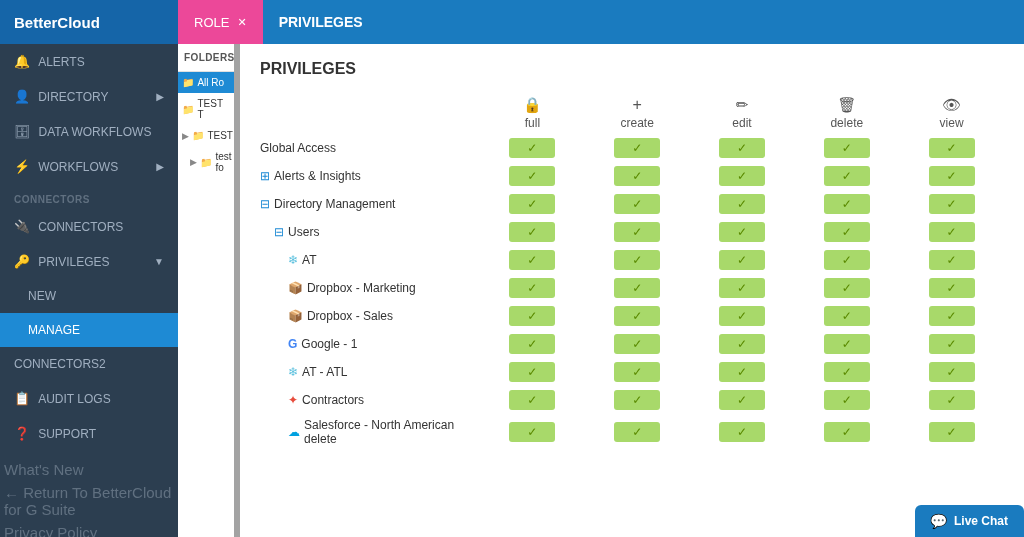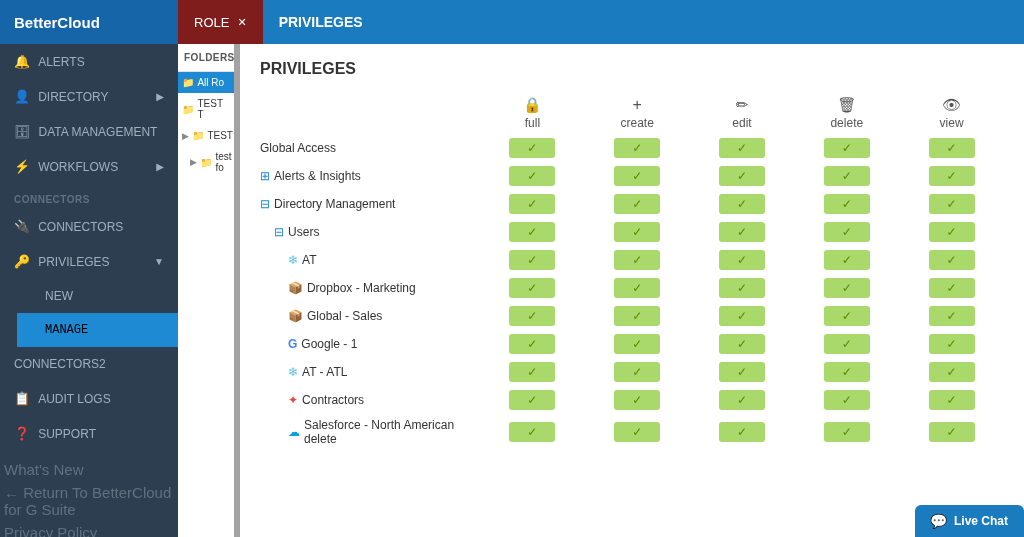--- a/index.html
+++ b/index.html
@@ -4,35 +4,35 @@
   <style>
     * { box-sizing: border-box; margin: 0; padding: 0; }
     body { font-family: -apple-system, BlinkMacSystemFont, 'Segoe UI', sans-serif; font-size: 13px; display: flex; flex-direction: column; height: 537px; overflow: hidden; background: #f5f5f5; }
 
     
     .top-bar { height: 44px; background: #1a7bbf; display: flex; align-items: center; flex-shrink: 0; }
     .logo-area { width: 178px; background: #1565a8; height: 100%; display: flex; align-items: center; padding: 0 14px; flex-shrink: 0; }
     .logo-text { color: #fff; font-size: 15px; font-weight: 600; }
     .tabs-area { display: flex; align-items: center; height: 100%; }
     .tab { height: 100%; display: flex; align-items: center; padding: 0 16px; color: #c8e0f5; font-size: 13px; cursor: pointer; position: relative; }
-    .tab.active { background: #7f1d1d; color: #fff; }
+    .tab.active { background: #ec4899; color: #fff; }
     .tab .close-btn { margin-left: 8px; color: #fff; font-size: 11px; cursor: pointer; }
     .role-details-title { color: #fff; font-size: 14px; font-weight: 600; padding: 0 16px; }
 
     
     .main { display: flex; flex: 1; overflow: hidden; }
 
     
     .sidebar { width: 178px; background: #2c3e50; flex-shrink: 0; display: flex; flex-direction: column; overflow-y: auto; }
     .sidebar-item { display: flex; align-items: center; padding: 10px 14px; color: #a0afc0; font-size: 12px; cursor: pointer; white-space: nowrap; }
-    .sidebar-item.active { background: #1e8ad4; color: #000000; font-family: Liberation Mono, monospace; }
+    .sidebar-item.active { background: #1e8ad4; color: #ffffff; }
     .sidebar-item .icon { margin-right: 8px; font-size: 13px; }
     .sidebar-item .arrow { margin-left: auto; font-size: 10px; }
     .sidebar-section-label { padding: 10px 14px 4px; color: #607080; font-size: 10px; font-weight: 700; letter-spacing: 0.5px; text-transform: uppercase; }
-    .sidebar-sub { padding-left: 28px; margin-left: 17px; }
+    .sidebar-sub { padding-left: 28px; }
     .sidebar-footer { margin-top: auto; padding: 10px 4px; color: #607080; font-size: 15px; }
     .sidebar-footer div { margin-bottom: 6px; cursor: pointer; }
 
     
     .folders-panel { width: 62px; background: #fff; border-right: 6px solid #a3a3a3; flex-shrink: 0; overflow: hidden; }
     .folders-header { padding: 8px 6px; font-size: 10px; font-weight: 700; color: #555; text-transform: uppercase; letter-spacing: 0.4px; border-bottom: 1px solid #e0e0e0; }
     .folder-item { padding: 5px 4px; font-size: 10px; color: #333; cursor: pointer; display: flex; align-items: center; gap: 3px; }
     .folder-item .fi { font-size: 10px; }
     .folder-item.active { background: #1e8ad4; color: #fff; }
     .folder-item .arrow-sm { color: #888; font-size: 9px; }
@@ -84,21 +84,21 @@
       <span class="icon">🔔</span>
       <span>ALERTS</span>
     </div>
     <div class="sidebar-item">
       <span class="icon">👤</span>
       <span>DIRECTORY</span>
       <span class="arrow">▶</span>
     </div>
     <div class="sidebar-item">
       <span class="icon">🗄</span>
-      <span>DATA MANAGEMENT</span>
+      <span>DATA WORKFLOWS</span>
     </div>
     <div class="sidebar-item">
       <span class="icon">⚡</span>
       <span>WORKFLOWS</span>
       <span class="arrow">▶</span>
     </div>
 
     <div class="sidebar-section-label">CONNECTORS</div>
 
     <div class="sidebar-item">
@@ -266,21 +266,21 @@
                 <td class="check-cell"><span class="check-green">✓</span></td>
                 <td class="check-cell"><span class="check-green">✓</span></td>
                 <td class="check-cell"><span class="check-green">✓</span></td>
                 <td class="check-cell"><span class="check-green">✓</span></td>
                 <td class="check-cell"><span class="check-green">✓</span></td>
               </tr>
               <tr>
                 <td>
                   <span style="padding-left:28px; display:flex; align-items:center;">
                     <span style="margin-right:4px;font-size:12px;color:#0061ff;">📦</span>
-                    <span>Global - Sales</span>
+                    <span>Dropbox - Sales</span>
                   </span>
                 </td>
                 <td class="check-cell"><span class="check-green">✓</span></td>
                 <td class="check-cell"><span class="check-green">✓</span></td>
                 <td class="check-cell"><span class="check-green">✓</span></td>
                 <td class="check-cell"><span class="check-green">✓</span></td>
                 <td class="check-cell"><span class="check-green">✓</span></td>
               </tr>
               <tr>
                 <td>

